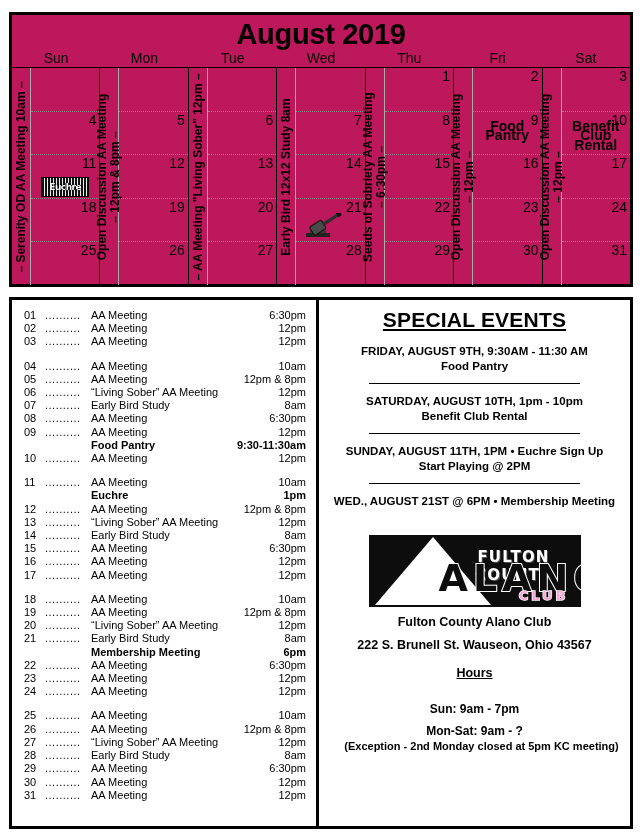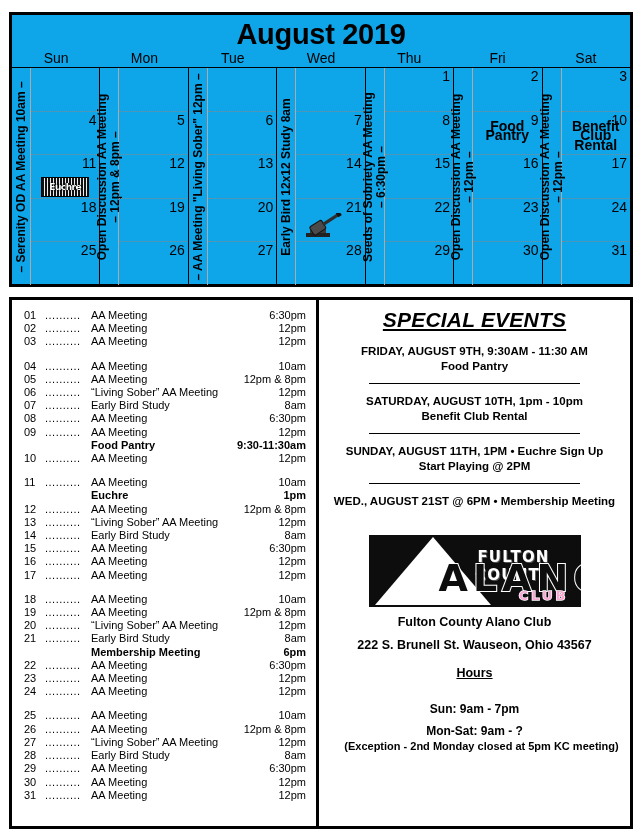--- a/index.html
+++ b/index.html
@@ -25,21 +25,21 @@
 
   
   .cal-box {
     position: absolute;
     left: 9px;
     top: 12px;
     width: 624px;
     height: 275px;
     border: 3px solid #000;
     box-sizing: border-box;
-    background: #0ea5e9;
+    background: #be185d;
   }
 
   .cal-title {
     text-align: center;
     font-size: 29px;
     font-weight: bold;
     letter-spacing: -0.3px;
     line-height: 32px;
     padding-top: 3px;
   }
@@ -235,21 +235,20 @@
     box-sizing: border-box;
     text-align: center;
   }
   .ev-title {
     font-size: 21px;
     font-weight: bold;
     text-decoration: underline;
     letter-spacing: 0.2px;
     line-height: 24px;
     margin-bottom: 12px;
-    font-style: italic;
   }
   .ev-item {
     font-size: 11.5px;
     font-weight: bold;
     line-height: 15px;
   }
   .ev-item .l2 { display: block; }
   .ev-sep {
     border: none;
     border-top: 1.6px solid #000;

